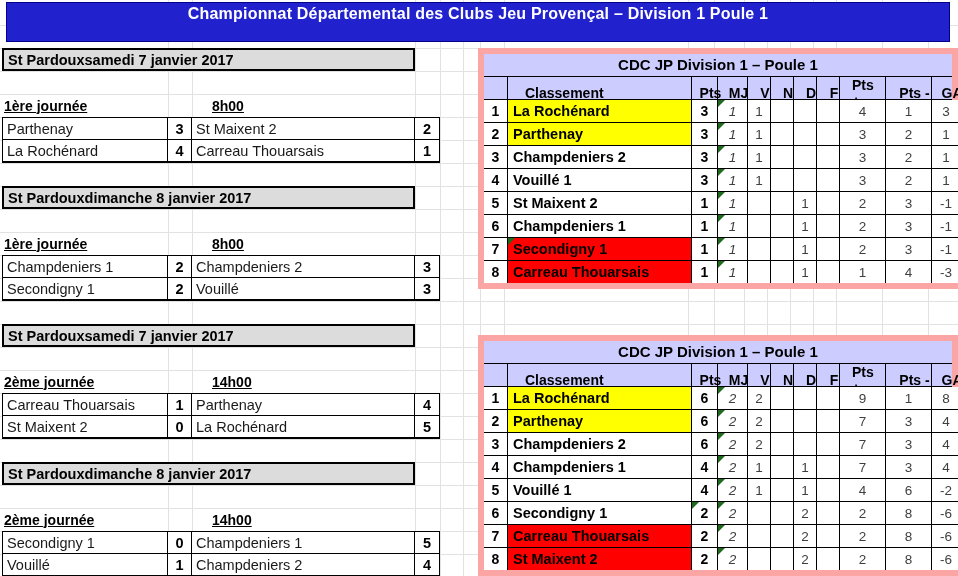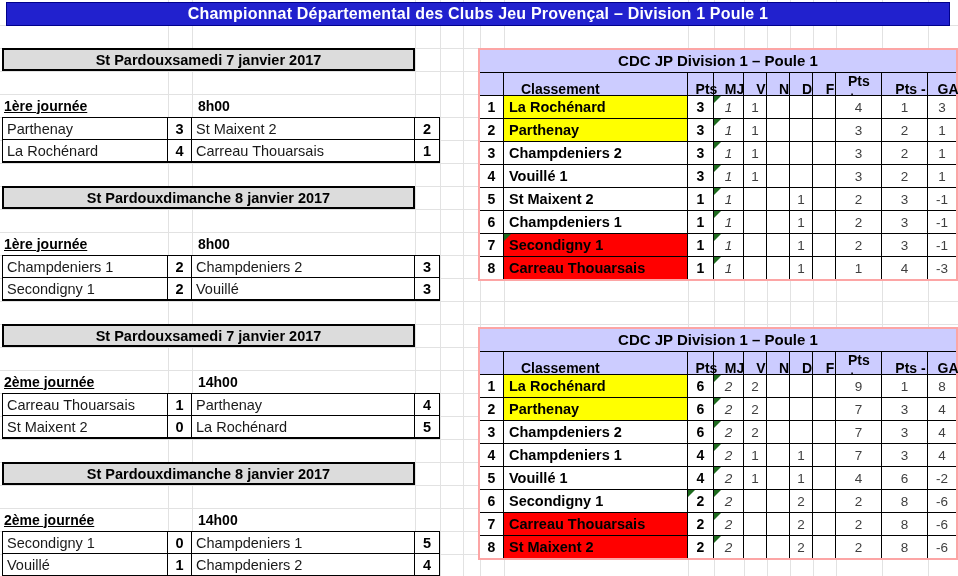--- a/index.html
+++ b/index.html
@@ -16,46 +16,46 @@
       linear-gradient(#E2E2E2,#E2E2E2),linear-gradient(#E2E2E2,#E2E2E2),
       linear-gradient(#E2E2E2,#E2E2E2),linear-gradient(#E2E2E2,#E2E2E2),
       linear-gradient(#E2E2E2,#E2E2E2),linear-gradient(#E2E2E2,#E2E2E2),
       linear-gradient(#E2E2E2,#E2E2E2),linear-gradient(#E2E2E2,#E2E2E2);
     background-size:100% 100%,1px 100%,1px 100%,1px 100%,1px 100%,1px 100%,1px 100%,1px 100%,1px 100%,1px 100%,1px 100%,1px 100%,1px 100%,1px 100%,1px 100%,1px 100%,1px 100%;
     background-repeat:no-repeat;
     background-position:0 3px,168px 0,192px 0,415px 0,440px 0,463px 0,480px 0,504px 0,688px 0,714px 0,744px 0,767px 0,790px 0,813px 0,836px 0,882px 0,928px 0;}
   .layer{position:absolute;z-index:1;}
 
   
-  .title-bar{left:6px;top:2px;width:944px;height:24px;background:#2121CE;border:1px solid #00008B;
+  .title-bar{left:6px;top:2px;width:944px;height:40px;background:#2121CE;border:1px solid #00008B;
     color:#fff;font-weight:bold;font-size:16px;text-align:center;line-height:22px;box-sizing:border-box;
     letter-spacing:.2px;}
 
   
   #left-col{left:2px;top:48px;width:438px;}
   .section{margin-bottom:23px;}
   .sec-header{width:413px;height:23px;box-sizing:border-box;background:#DCDCDC;border:2px solid #000;
-    display:flex;justify-content:center;align-items:center;padding:0 4px;font-weight:bold;font-size:14.5px;}
+    display:flex;justify-content:flex-start;align-items:center;padding:0 4px;font-weight:bold;font-size:14.5px;}
   .spacer-row{height:23px;}
   .round-row{height:23px;display:flex;align-items:center;font-weight:bold;font-size:14px;}
   .round-row .round{width:190px;padding-left:2px;text-decoration:underline;}
-  .round-row .time{padding-left:4px;}
+  .round-row .time{padding-left:18px;text-decoration:underline;}
   .matches{display:block;}
   .m-row{display:grid;grid-template-columns:166px 24px 223px 25px;height:23px;box-sizing:border-box;}
   .m-cell{border-right:1px solid #000;border-bottom:1px solid #000;box-sizing:border-box;
     font-size:14.5px;display:flex;align-items:center;background:#fff;overflow:hidden;white-space:nowrap;}
   .m-row .m-cell:first-child{border-left:1px solid #000;}
   .matches .m-row:first-child .m-cell{border-top:1px solid #000;}
   .matches .m-row:last-child .m-cell{border-bottom:2px solid #000;}
   .m-name{padding-left:4px;color:#1a1a1a;}
   .m-score{justify-content:center;font-weight:bold;}
 
   
   #tables-col{left:478px;top:48px;width:480px;}
-  .standings{width:480px;border:2px solid #fca5a5;box-sizing:border-box;background:#84cc16;}
+  .standings{width:480px;border:6px solid #fca5a5;box-sizing:border-box;background:#84cc16;}
   .standings + .standings{margin-top:46px;}
   .t-title{height:22px;line-height:22px;background:#CCCCFF;border-bottom:1px solid #000;
     text-align:center;font-weight:bold;font-size:15px;}
   .t-head,.t-row{display:grid;grid-template-columns:24px 184px 26px 30px 23px 23px 23px 23px 46px 46px 28px;}
   .t-head{height:22px;background:#CCCCFF;border-bottom:1px solid #000;}
   .hcell,.hblank{border-right:1px solid #000;box-sizing:border-box;font-weight:bold;font-size:14px;
     display:flex;align-items:center;justify-content:center;margin-left:12px;}
   .hcell:last-child{border-right:none;}
   .hname{justify-content:flex-start;padding-left:5px;}
   .t-row{height:23px;}

